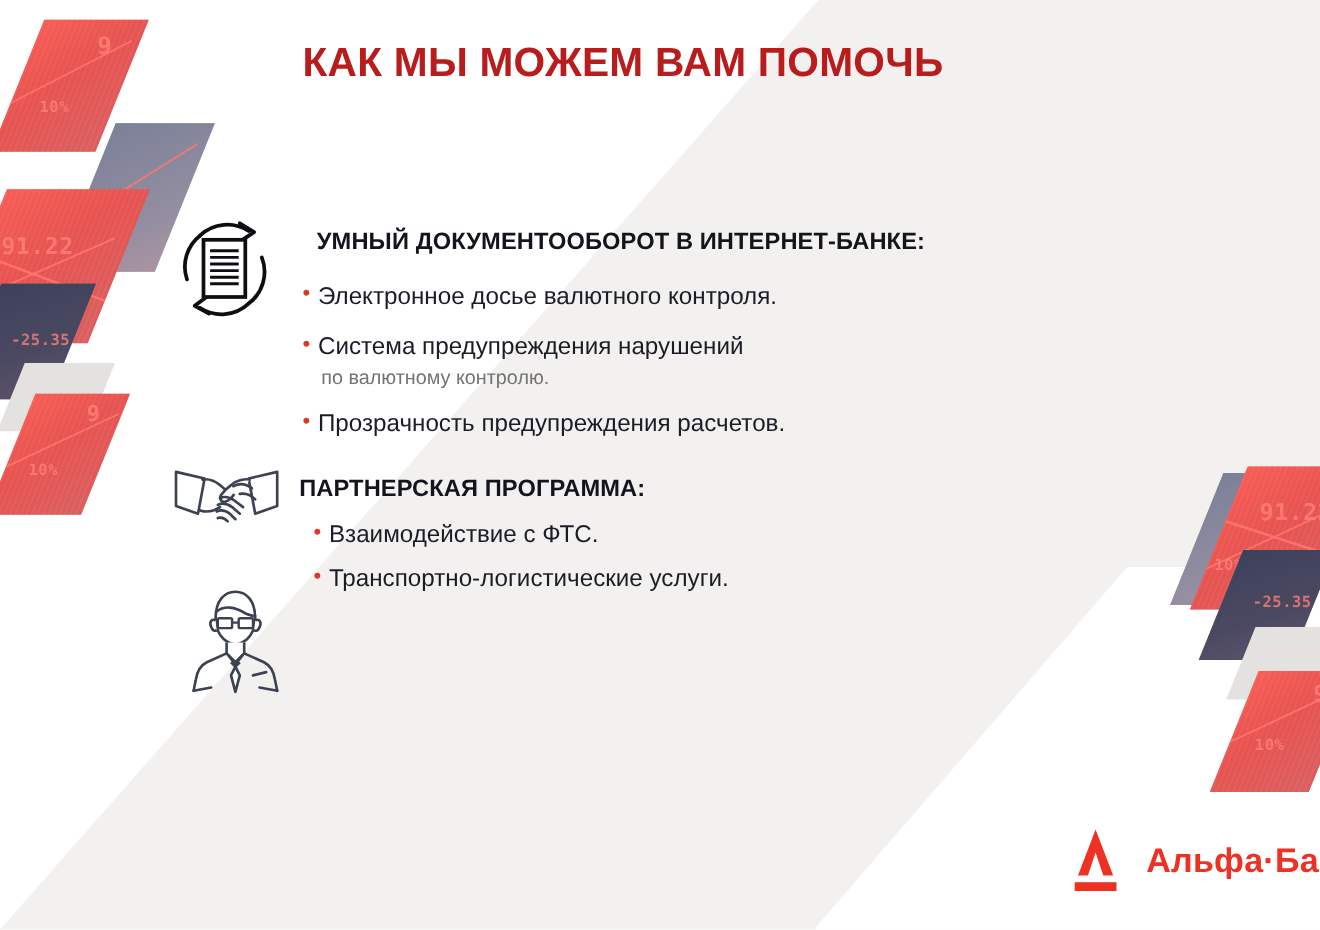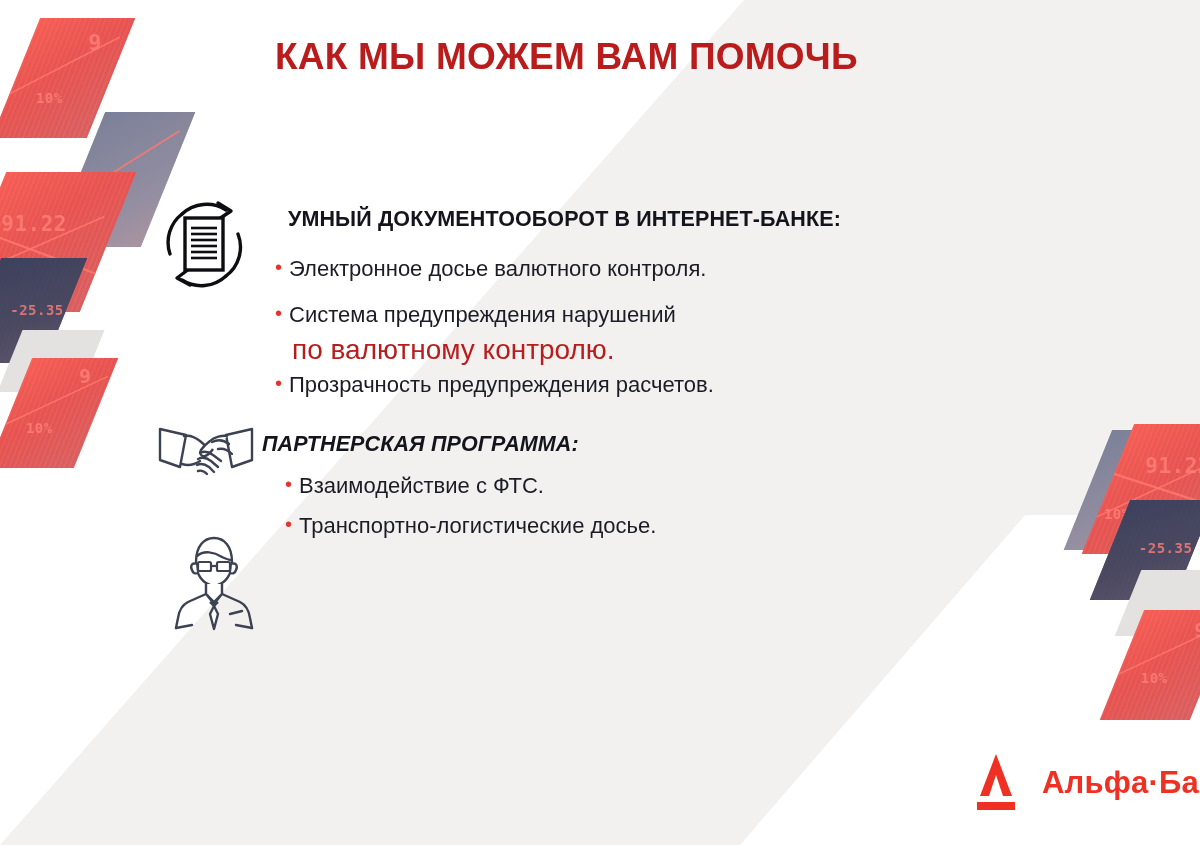--- a/index.html
+++ b/index.html
@@ -123,22 +123,22 @@
     font-size: 20px;
     line-height: 1.32;
     margin-right: 7px;
     flex: 0 0 auto;
   }
   .bullet-text {
     font-weight: 400;
   }
   .bullet-cont {
     position: absolute;
-    font-size: 28px;
-    color: #b91c1c;
+    font-size: 18px;
+    color: #737373;
     white-space: nowrap;
     line-height: 1.32;
   }
 
   
   .icon-wrap {
     position: absolute;
   }
 
   
@@ -280,30 +280,30 @@
       <path d="M44 35 C48 33 53 34 57 37 L65 43" stroke="#3c4252" stroke-width="2.4" fill="none" stroke-linecap="round"></path>
       <path d="M42 41 C46 39 51 40 55 43 L62 49" stroke="#3c4252" stroke-width="2.4" fill="none" stroke-linecap="round"></path>
       <path d="M41 47 C45 45 49 46 53 49 L58 54" stroke="#3c4252" stroke-width="2.4" fill="none" stroke-linecap="round"></path>
       <path d="M42 53 C45 52 48 53 51 56" stroke="#3c4252" stroke-width="2.4" fill="none" stroke-linecap="round"></path>
 
       <path d="M56 24 C62 21 68 22 73 26" stroke="#3c4252" stroke-width="2.4" fill="none" stroke-linecap="round"></path>
       <path d="M62 31 C67 30 72 32 76 36" stroke="#3c4252" stroke-width="2.4" fill="none" stroke-linecap="round"></path>
     </svg>
   </div>
 
-  <div class="section-heading" style="left:262px; top:432px;font-style:italic;">ПАРТНЕРСКАЯ ПРОГРАММА:</div>
+  <div class="section-heading" style="left:272px; top:432px;">ПАРТНЕРСКАЯ ПРОГРАММА:</div>
 
   <div class="bullet-row" style="left:285px; top:471px;">
     <span class="bullet-dot">•</span>
     <span class="bullet-text">Взаимодействие с ФТС.</span>
   </div>
 
   <div class="bullet-row" style="left:285px; top:511px;">
     <span class="bullet-dot">•</span>
-    <span class="bullet-text">Транспортно-логистические досье.</span>
+    <span class="bullet-text">Транспортно-логистические услуги.</span>
   </div>
 
   <div class="icon-wrap" style="left:166px; top:528px; width:96px; height:104px;">
     <svg width="96" height="104" viewBox="0 0 96 104" fill="none" xmlns="http://www.w3.org/2000/svg">
 
       <path d="M30 34 C30 18 38 10 48 10 C58 10 66 18 66 34
                C66 46 60 56 48 58 C36 56 30 46 30 34 Z" stroke="#3c4252" stroke-width="2.4" fill="#ffffff" stroke-linejoin="round"></path>
 
       <path d="M31 28 C38 22 48 24 56 29 C60 31 63 32 66 32" stroke="#3c4252" stroke-width="2.4" fill="none" stroke-linecap="round"></path>
 

